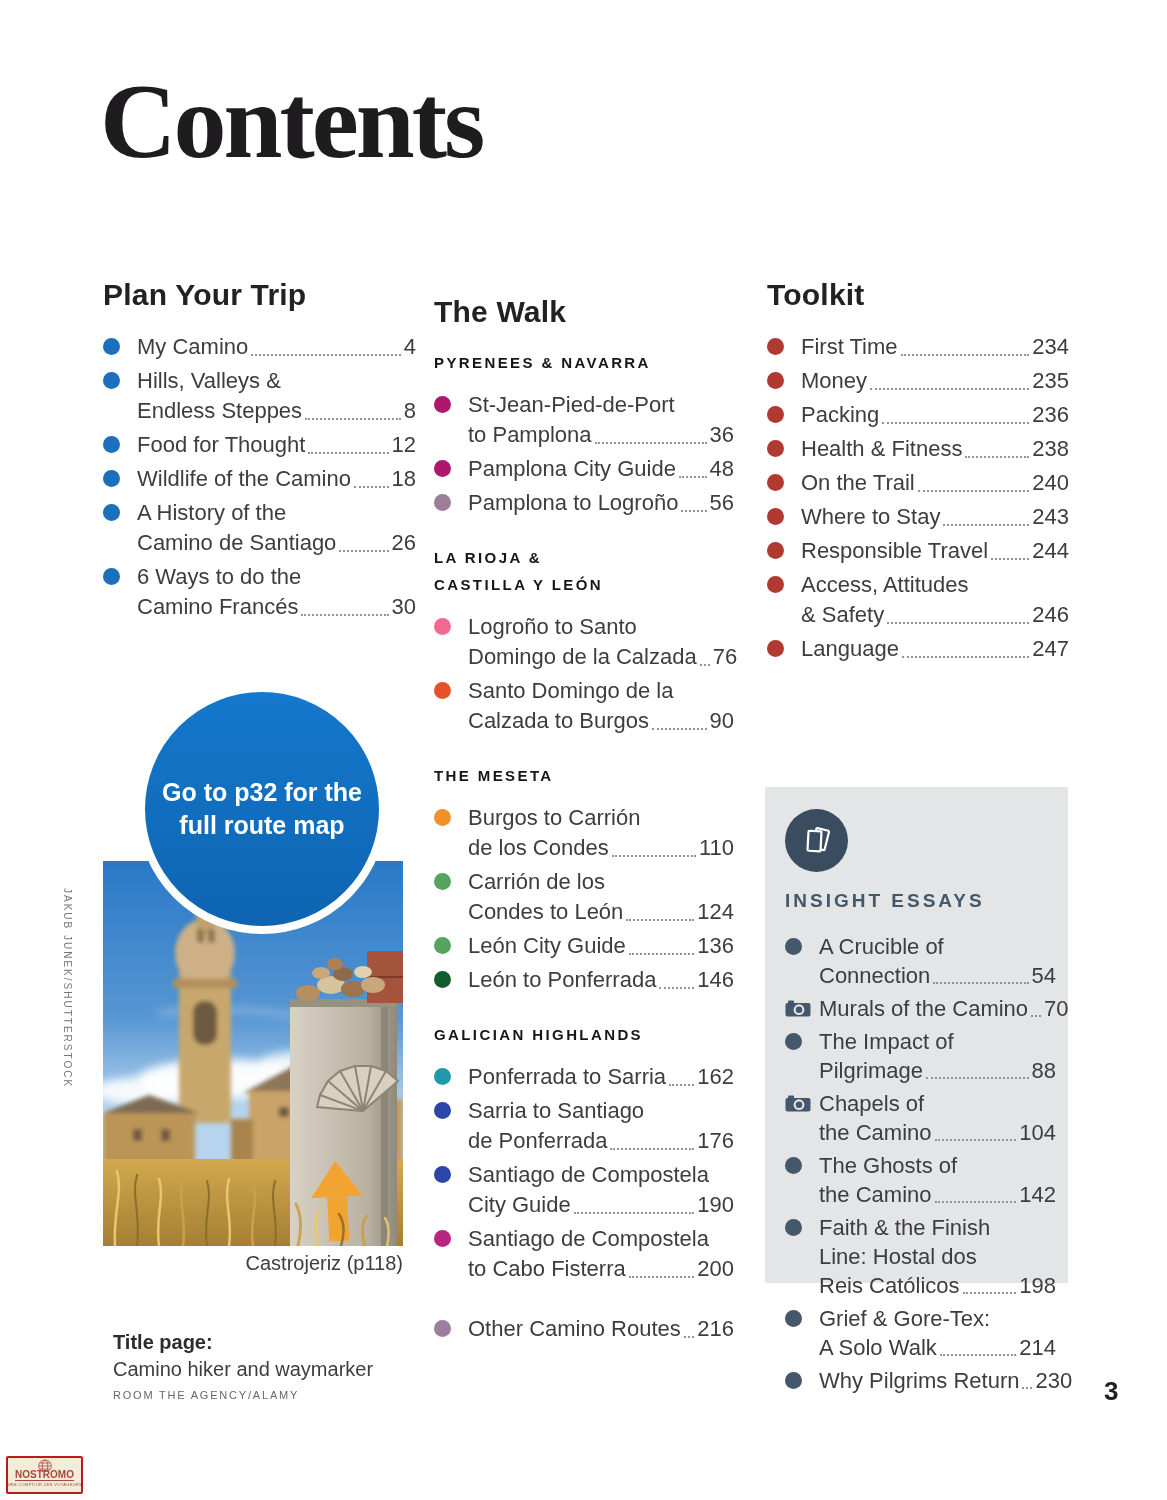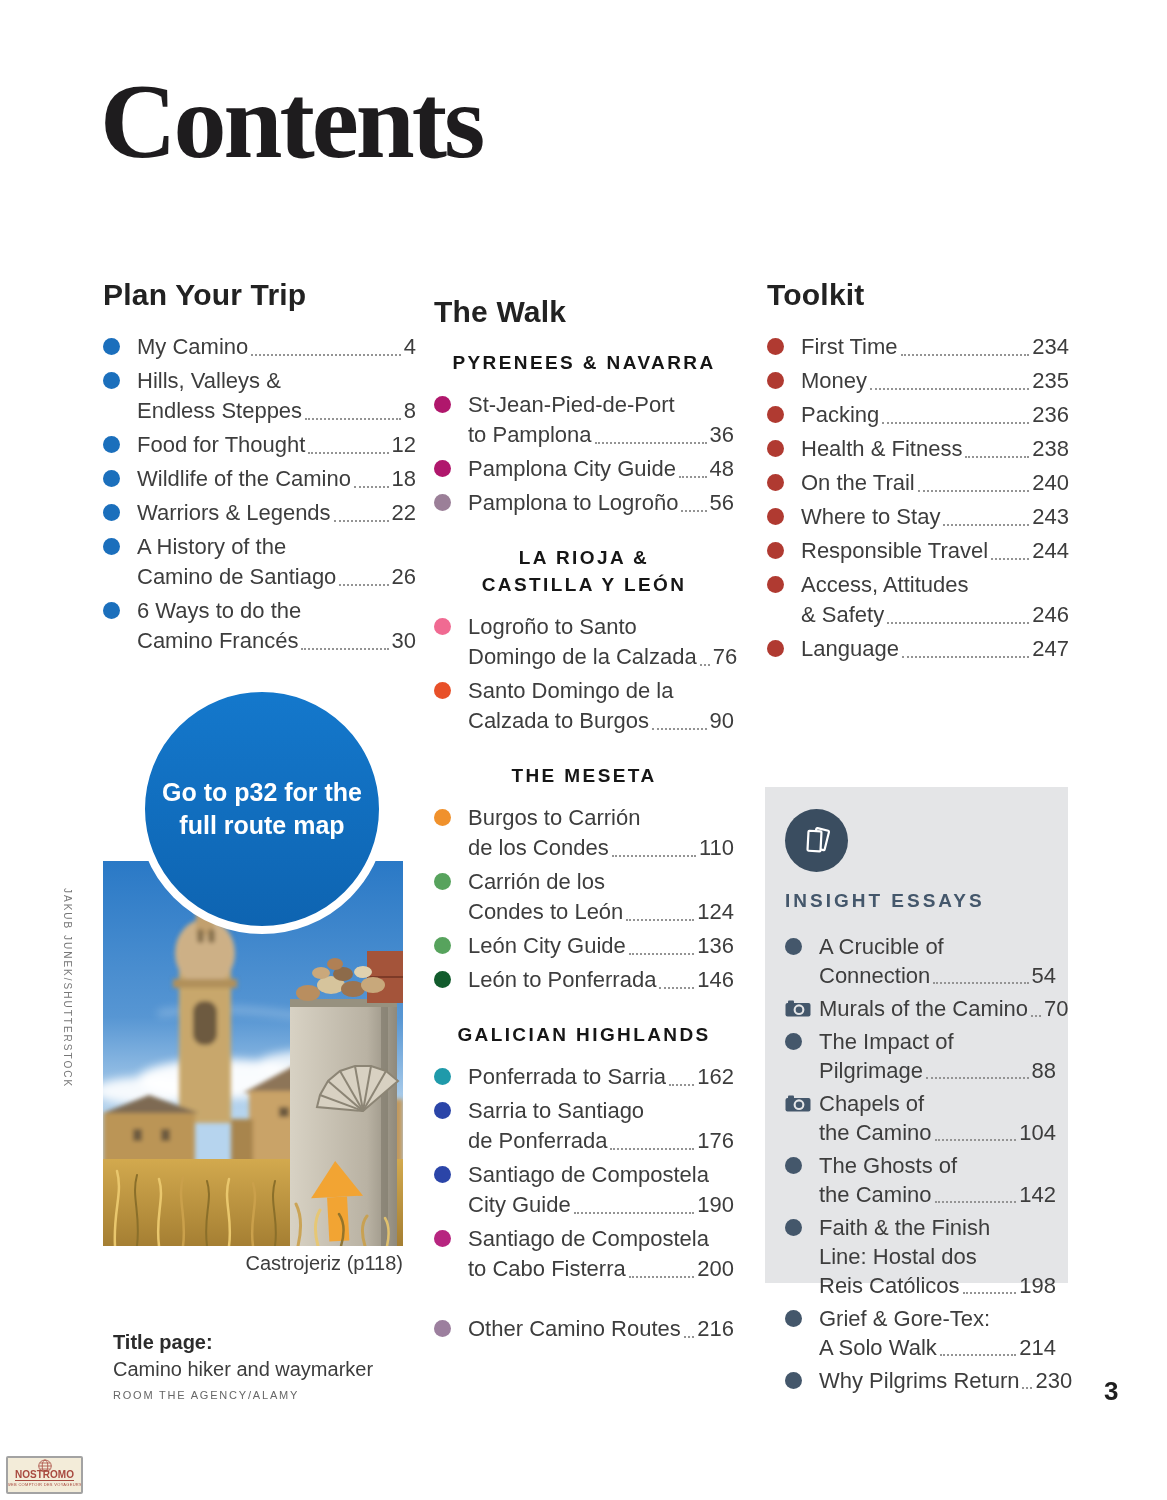--- a/index.html
+++ b/index.html
@@ -17,21 +17,21 @@
   .camera{width:26px;margin:5px 8px 0 0;}
   .entry-body{flex:1 1 auto;min-width:0;}
   .entry-line{font-size:22px;line-height:30px;color:#3d3d3d;}
   .entry-line.last{display:flex;align-items:flex-end;}
   .lt{white-space:nowrap;}
   .dots{flex:1 1 auto;min-width:10px;border-bottom:2px dotted #949494;margin:0 3px 6px 3px;}
   .pg{white-space:nowrap;}
   
   .walk-section .section-label{margin:26px 0 14px 0;}
   .walk-section:first-child .section-label{margin-top:0;}
-  .section-label div{font-size:19px;font-weight:700;letter-spacing:2.4px;line-height:27px;color:#161616;text-align:center;}
+  .section-label div{font-size:15px;font-weight:700;letter-spacing:2.4px;line-height:27px;color:#161616;}
   .walk-section.no-label{margin-top:30px;}
   
   .goto-circle{position:absolute;left:137px;top:684px;width:234px;height:234px;border-radius:50%;
         border:8px solid #ffffff;background:linear-gradient(180deg,#1478cc,#0e64b1);
         display:flex;align-items:center;justify-content:center;text-align:center;z-index:3;}
   .goto-circle .goto-text{color:#ffffff;font-weight:700;font-size:25px;line-height:33px;}
   
   .photo{position:absolute;left:103px;top:861px;width:300px;height:385px;overflow:hidden;z-index:1;}
   .photo-credit-vertical{position:absolute;left:62px;top:888px;writing-mode:vertical-rl;
         font-size:10px;letter-spacing:2px;color:#777777;}
@@ -46,21 +46,21 @@
   .insight-box{position:absolute;left:765px;top:787px;width:303px;height:496px;background:#e4e5e7;
         box-sizing:border-box;padding:22px 12px 0 20px;}
   .insight-icon-circle{width:63px;height:63px;border-radius:50%;background:#3a4d60;
         display:flex;align-items:center;justify-content:center;margin-bottom:18px;}
   .insight-heading{font-size:19px;font-weight:700;letter-spacing:3px;color:#44576b;margin-bottom:20px;}
   .insight-box .entry-line{line-height:29px;}
   
   .page-number{position:absolute;left:1104px;top:1376px;font-size:26px;font-weight:700;color:#1f1f1f;}
   
   .stamp{position:absolute;left:6px;top:1456px;width:77px;height:38px;background:#f3ecd9;
-        border:2px solid #a3a3a3;border-radius:2px;box-sizing:border-box;overflow:hidden;
+        border:2px solid #b91c1c;border-radius:2px;box-sizing:border-box;overflow:hidden;
         display:flex;flex-direction:column;align-items:center;}
   .stamp-globe{margin-top:1px;}
   .stamp-name{font-size:10px;font-weight:700;color:#a8493f;line-height:9px;margin-top:-2px;
         border-bottom:1px solid #a8493f;padding-bottom:1px;}
   .stamp-sub{font-size:4px;color:#a8493f;letter-spacing:0.3px;margin-top:1px;white-space:nowrap;}
 </style>
 </head>
 <body>
 
 <div class="page">
@@ -101,30 +101,20 @@
             </div>
           </div>
         </div>
         <div class="toc-entry">
           <span class="marker bullet" style="background: rgb(27, 111, 188);"></span>
           <div class="entry-body">
             <div class="entry-line last">
               <span class="lt">Wildlife of the Camino</span>
               <span class="dots"></span>
               <span class="pg">18</span>
-            </div>
-          </div>
-        </div>
-        <div class="toc-entry">
-          <span class="marker bullet" style="background: rgb(27, 111, 188);"></span>
-          <div class="entry-body">
-            <div class="entry-line last">
-              <span class="lt">Warriors &amp; Legends</span>
-              <span class="dots"></span>
-              <span class="pg">22</span>
             </div>
           </div>
         </div>
         <div class="toc-entry">
           <span class="marker bullet" style="background: rgb(27, 111, 188);"></span>
           <div class="entry-body">
             <div class="entry-line">A History of the</div>
             <div class="entry-line last">
               <span class="lt">Camino de Santiago</span>
               <span class="dots"></span>

